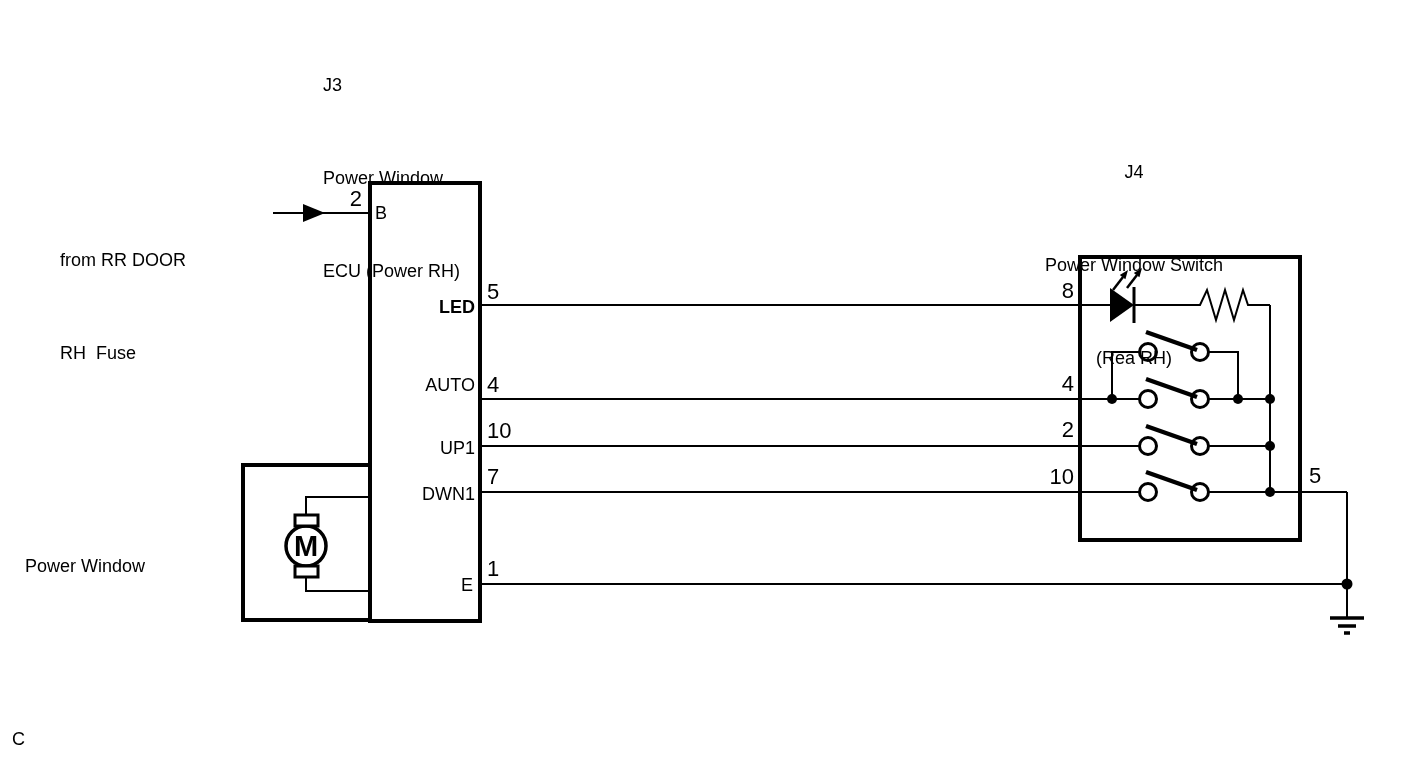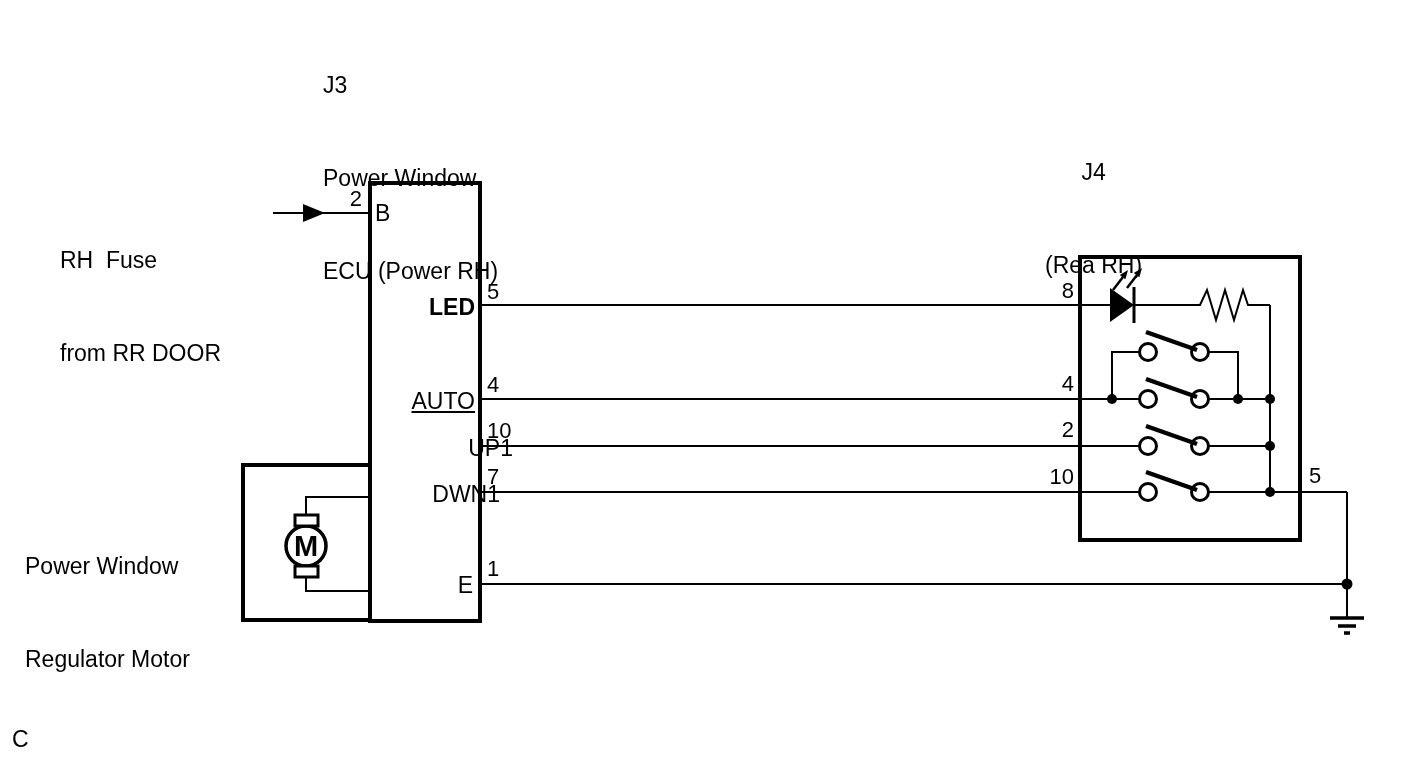--- a/index.html
+++ b/index.html
@@ -7,21 +7,21 @@
     position:relative;
     width:1424px;height:759px;
     background:#ffffff;
     font-family:"Liberation Sans", sans-serif;
     color:#000;
     overflow:hidden;
   }
   .canvas svg{position:absolute;left:0;top:0;}
   .lbl{
     position:absolute;
-    font-size:23px;
+    font-size:18px;
     line-height:31px;
     white-space:pre;
     color:#000;
   }
   .num{
     position:absolute;
     font-size:22px;
     line-height:22px;
     white-space:pre;
     color:#000;
@@ -122,40 +122,40 @@
   </svg>
 
   <div class="lbl" style="left:323px;top:8px;">
     <div>J3</div>
     <div>Power Window</div>
     <div>ECU (Power RH)</div>
   </div>
 
   <div class="lbl" style="left:1045px;top:95px;text-align:center;">
     <div>J4</div>
+    <div>Power Window Switch</div>
     <div>(Rea RH)</div>
   </div>
 
   <div class="lbl" style="left:60px;top:183px;">
+    <div>from RR DOOR</div>
     <div>RH  Fuse</div>
-    <div>from RR DOOR</div>
   </div>
 
   <div class="lbl" style="left:25px;top:489px;">
     <div>Power Window</div>
-    <div>Regulator Motor</div>
   </div>
 
   <div class="num ra" style="left:312px;top:188px;width:50px;">2</div>
   <div class="lbl" style="left:375px;top:198px;">B</div>
 
   <div class="lbl ra" style="left:372px;top:292px;width:103px;font-weight:bold;">LED</div>
-  <div class="lbl ra" style="left:372px;top:386px;width:103px;text-decoration:underline;">AUTO</div>
-  <div class="lbl ra" style="left:372px;top:433px;width:103px;padding-left:38px;">UP1</div>
-  <div class="lbl ra" style="left:372px;top:479px;width:103px;padding-left:25px;">DWN1</div>
+  <div class="lbl ra" style="left:372px;top:370px;width:103px;">AUTO</div>
+  <div class="lbl ra" style="left:372px;top:433px;width:103px;">UP1</div>
+  <div class="lbl ra" style="left:372px;top:479px;width:103px;">DWN1</div>
   <div class="lbl ra" style="left:372px;top:570px;width:101px;">E</div>
 
   <div class="num" style="left:487px;top:281px;">5</div>
   <div class="num" style="left:487px;top:374px;">4</div>
   <div class="num" style="left:487px;top:420px;">10</div>
   <div class="num" style="left:487px;top:466px;">7</div>
   <div class="num" style="left:487px;top:558px;">1</div>
 
   <div class="num ra" style="left:1022px;top:280px;width:52px;">8</div>
   <div class="num ra" style="left:1022px;top:373px;width:52px;">4</div>

